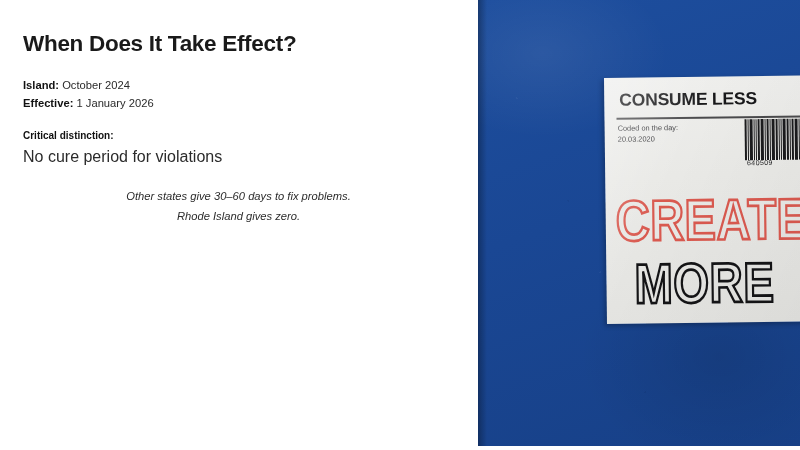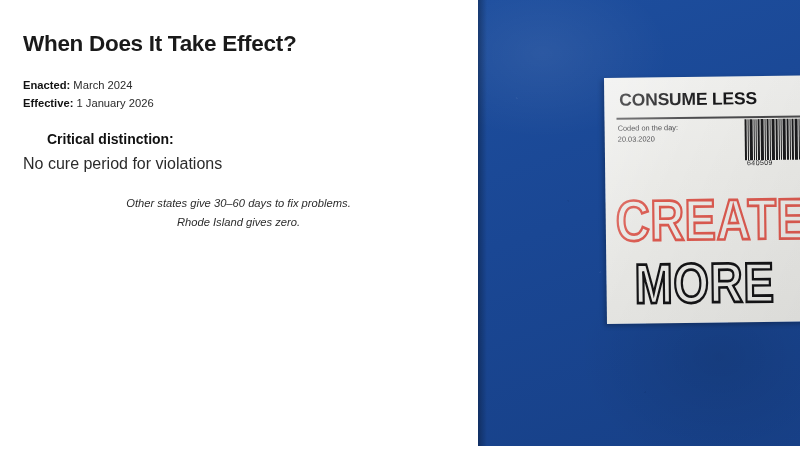--- a/index.html
+++ b/index.html
@@ -55,25 +55,24 @@
   }
   .meta-line .lbl {
     font-weight: bold;
     color: #111111;
   }
 
   .distinct-block {
     margin: 0 0 17px 0;
   }
   .distinct-head {
-    font-size: 14px;
+    font-size: 10px;
     font-weight: bold;
     color: #111111;
     line-height: 1.62;
-    margin-left: 24px;
   }
   .distinct-body {
     font-size: 16px;
     color: #2b2b2b;
     line-height: 1.62;
   }
 
   .note-block {
     margin: 0;
     text-align: center;
@@ -259,22 +258,22 @@
 <body>
 
 <div class="slide">
 
   <div class="text-panel">
 
     <h1 class="slide-title">When Does It Take Effect?</h1>
 
     <div class="meta-block">
       <div class="meta-line">
-        <span class="lbl">Enacted:</span>
-        <span>March 2024</span>
+        <span class="lbl">Island:</span>
+        <span>October 2024</span>
       </div>
       <div class="meta-line">
         <span class="lbl">Effective:</span>
         <span>1 January 2026</span>
       </div>
     </div>
 
     <div class="distinct-block">
       <div class="distinct-head">Critical distinction:</div>
       <div class="distinct-body">No cure period for violations</div>

